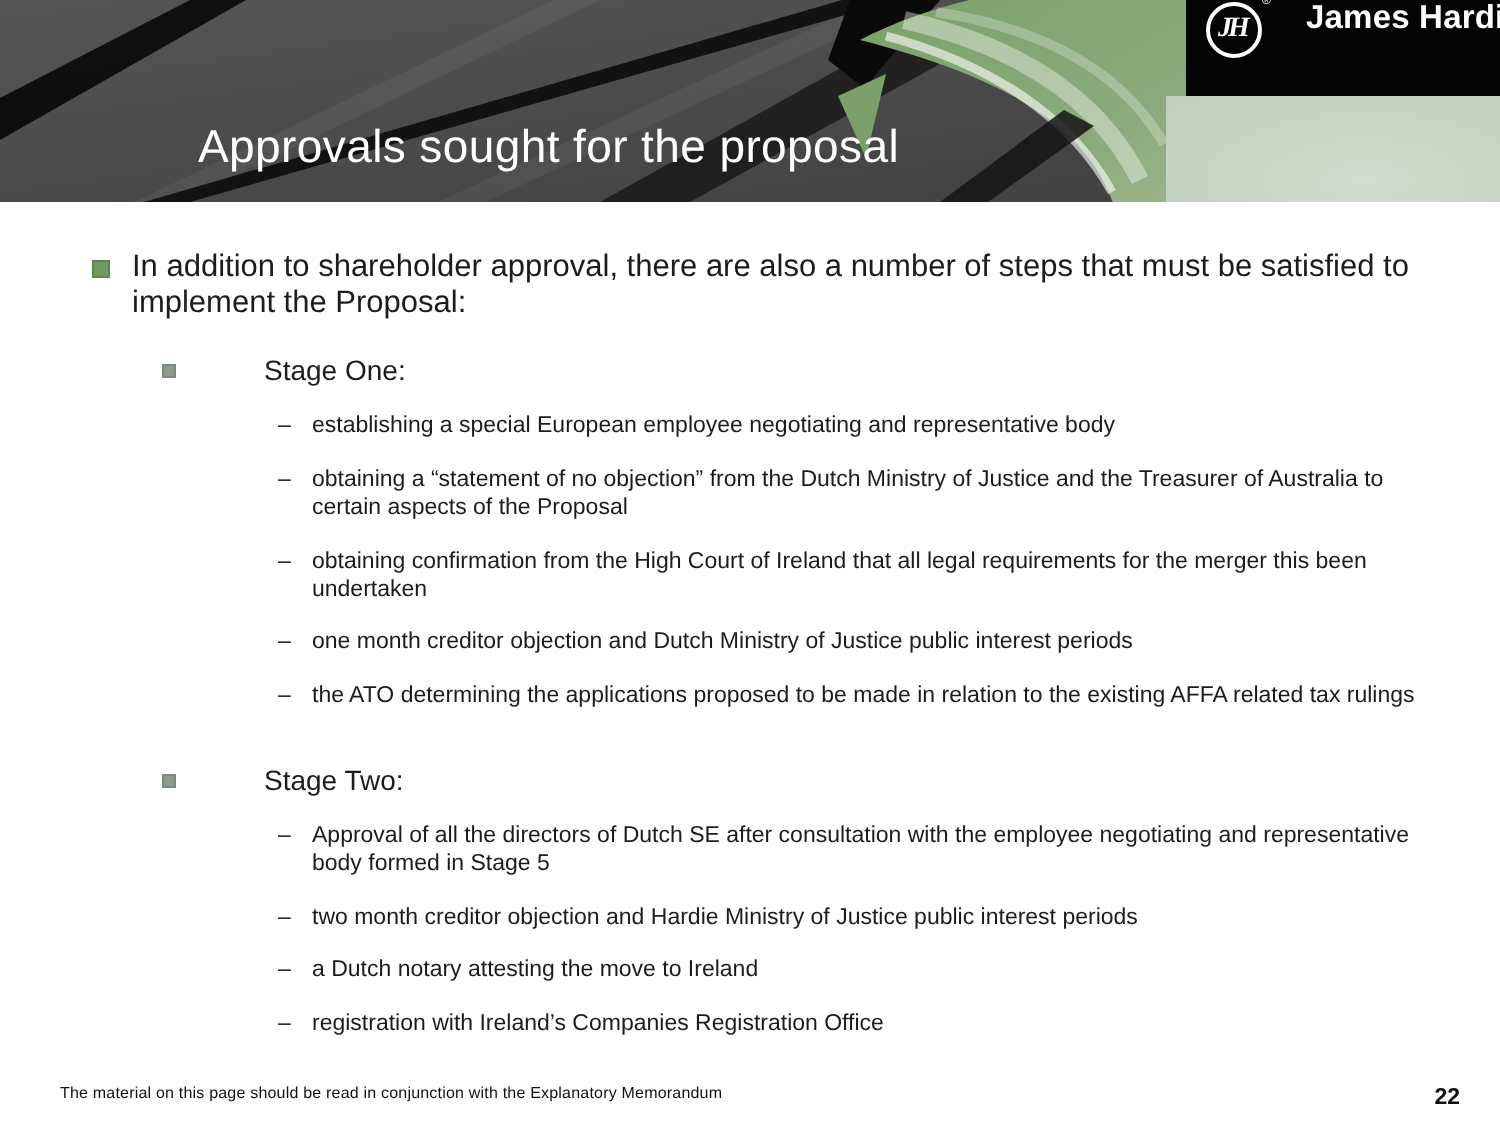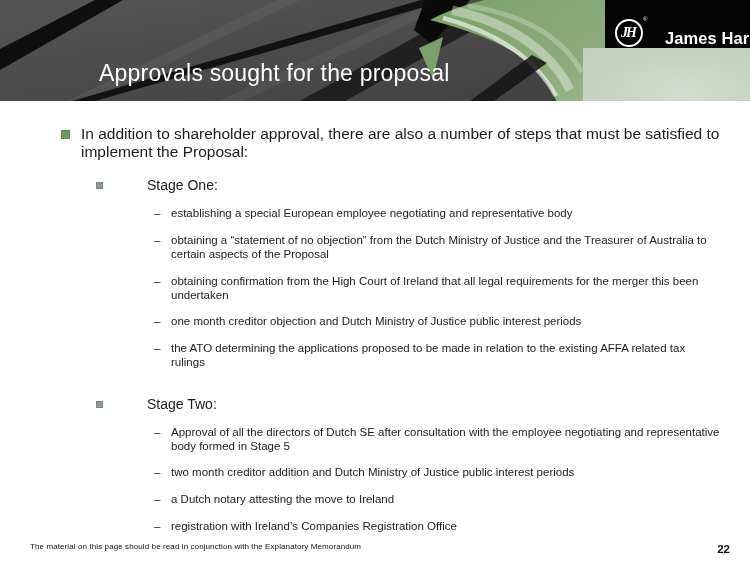--- a/index.html
+++ b/index.html
@@ -23,23 +23,23 @@
   .header svg { position:absolute; left:0; top:0; }
   .slide-title {
     position:absolute; left:55px; top:60px;
     font-size:23px; font-weight:400;
     color:#ffffff; letter-spacing:0.2px;
     white-space:nowrap;
     margin-left:44px;
   }
   .logo-box {
     position:absolute; right:0; top:0;
-    width:145px; height:48px;
+    width:157px; height:48px;
     background:#040404;
-    display:flex; align-items:flex-end;
+    display:flex; align-items:flex-start;
     padding-left:10px; box-sizing:border-box;
     z-index:3;
   }
   .logo-mark { position:relative; width:34px; height:30px; flex:0 0 auto; }
   .logo-circle {
     position:absolute; left:0; top:1px;
     width:24px; height:24px;
     border:2px solid #ffffff; border-radius:50%;
     color:#ffffff; font-family:"Liberation Serif", serif;
     font-style:italic; font-weight:700; font-size:14px;
@@ -57,21 +57,21 @@
   .green-block {
     position:absolute; right:0; top:48px;
     width:167px; height:53px;
     background: radial-gradient(ellipse at 60% 80%, #d4ddcd 0%, #c7d4c1 55%, #c2cfbb 100%);
     z-index:2;
   }
 
   
   .content {
     position:absolute; left:0; top:101px; width:750px;
-    padding:24px 30px 0 61px; box-sizing:border-box;
+    padding:24px 30px 0 46px; box-sizing:border-box;
     color:#1c1c1c;
   }
   .intro-row { display:flex; align-items:flex-start; }
   .bullet-l1 {
     flex:0 0 auto;
     width:7px; height:7px; margin:5px 11px 0 0;
     background:#719a60; border:1px solid #5f8750;
   }
   .intro-text {
     font-size:15.5px; line-height:1.17; width:660px;
@@ -207,21 +207,21 @@
         <span class="bullet-l2"></span>
         <span class="stage-label">Stage Two:</span>
       </div>
       <div class="items">
         <div class="item-row">
           <span class="dash">–</span>
           <div class="item-text">Approval of all the directors of Dutch SE after consultation with the employee negotiating and representative body formed in Stage 5</div>
         </div>
         <div class="item-row">
           <span class="dash">–</span>
-          <div class="item-text">two month creditor addition and Dutch Ministry of Justice public interest periods</div>
+          <div class="item-text">two month creditor objection and Hardie Ministry of Justice public interest periods</div>
         </div>
         <div class="item-row">
           <span class="dash">–</span>
           <div class="item-text">a Dutch notary attesting the move to Ireland</div>
         </div>
         <div class="item-row">
           <span class="dash">–</span>
           <div class="item-text">registration with Ireland’s Companies Registration Office</div>
         </div>
       </div>

